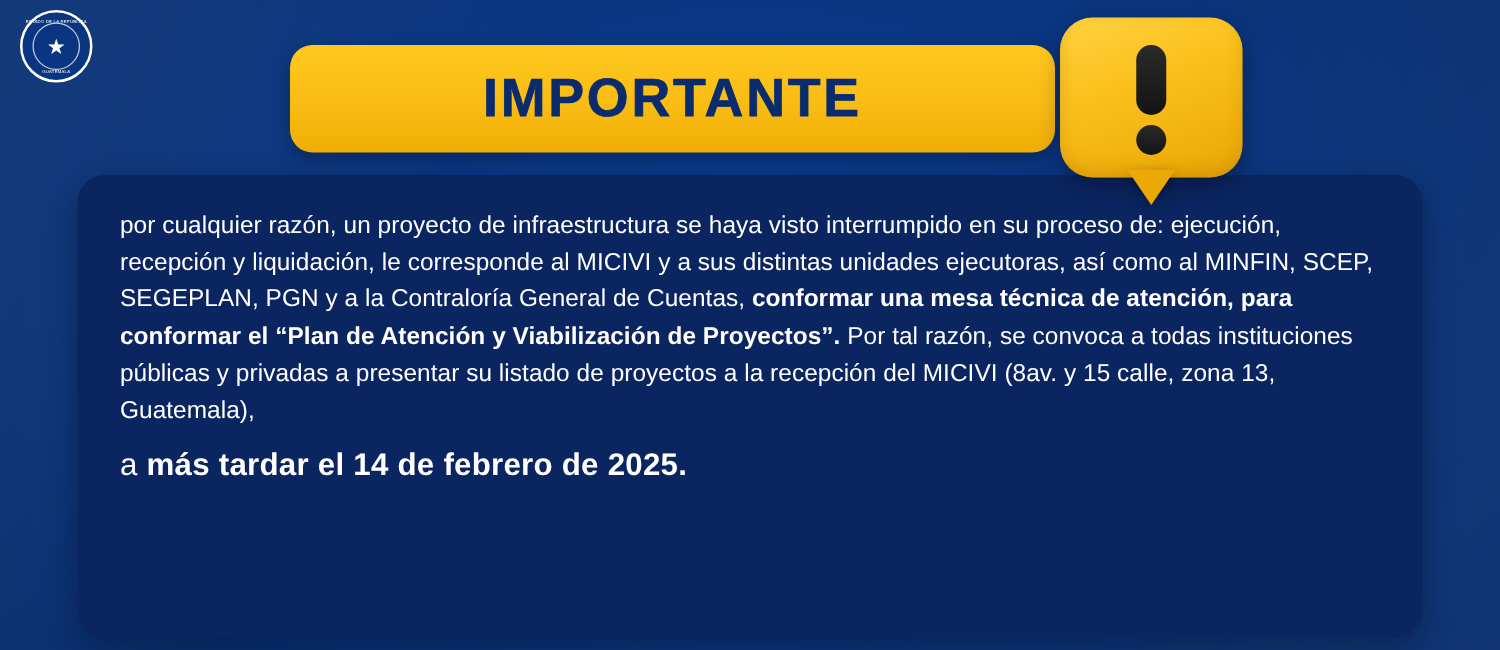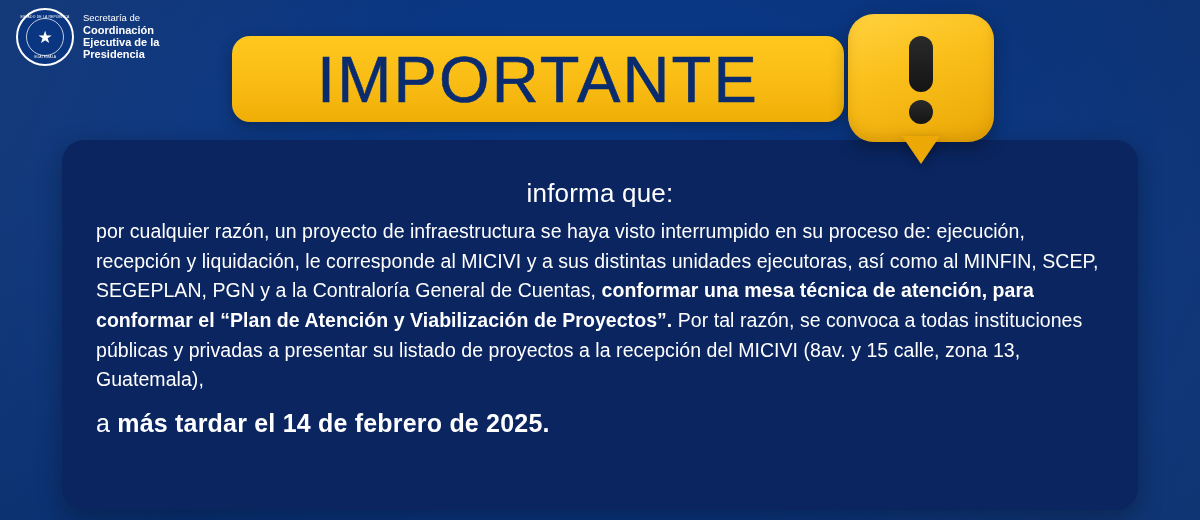--- a/index.html
+++ b/index.html
@@ -105,22 +105,22 @@
     border-radius: 18px;
     box-shadow: 0 5px 14px rgba(0,0,0,0.28);
     display: flex;
     align-items: center;
     justify-content: center;
     z-index: 4;
   }
   .banner-text {
     color: #0a2c6e;
     font-family: "Liberation Sans", sans-serif;
-    font-weight: normal;
-    font-size: 65px;
+    font-weight: bold;
+    font-size: 43px;
     letter-spacing: 2.2px;
     -webkit-text-stroke: 0.6px #0a2c6e;
     white-space: nowrap;
   }
 
   
   .bubble {
     position: absolute;
     left: 848px;
     top: 14px;
@@ -224,43 +224,36 @@
 <div class="poster">
 
   <div class="brand">
     <div class="seal">
       <div class="seal-top-text">ESTADO DE LA REPÚBLICA</div>
       <div class="seal-inner">
         <span class="seal-glyph">★</span>
       </div>
       <div class="seal-bottom-text">GUATEMALA</div>
     </div>
-    <div class="brand-text">
-      <div class="line1">Secretaría de</div>
-      <div class="strong">Coordinación</div>
-      <div class="strong">Ejecutiva de la</div>
-      <div class="strong">Presidencia</div>
-    </div>
   </div>
 
   <div class="banner">
     <div class="banner-text">IMPORTANTE</div>
   </div>
 
   <div class="bubble">
     <div class="bubble-body"></div>
     <div class="bang-stem"></div>
     <div class="bang-dot"></div>
     <div class="bubble-tail"></div>
   </div>
 
   <div class="panel">
 
 
-    <p class="p-informa">informa que:</p>
 
     <p class="p-body">
       <span>por cualquier razón, un proyecto de infraestructura se haya visto interrumpido en su proceso de: ejecución, recepción y liquidación, le corresponde al MICIVI  y a sus distintas unidades ejecutoras, así como al MINFIN, SCEP, SEGEPLAN, PGN y a la Contraloría General de Cuentas, </span><b>conformar una mesa técnica de atención, para conformar el “Plan de Atención y Viabilización de Proyectos”.</b><span> Por tal razón, se convoca a todas instituciones públicas y privadas a presentar su listado de proyectos a la recepción del MICIVI (8av. y 15 calle, zona 13, Guatemala),</span>
     </p>
 
     <p class="p-deadline">
       <span>a </span><b>más tardar el 14 de febrero de 2025.</b>
     </p>
 
   </div>

